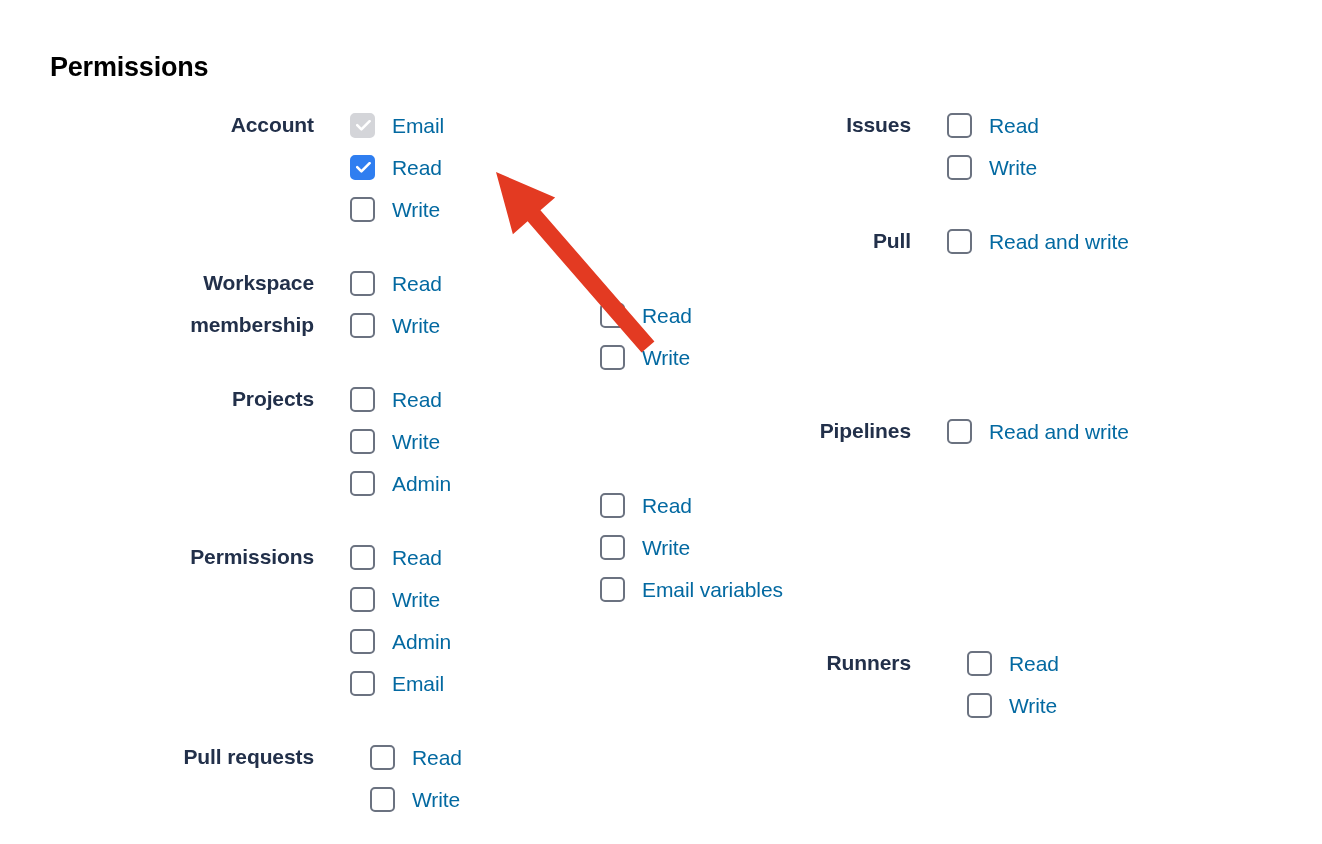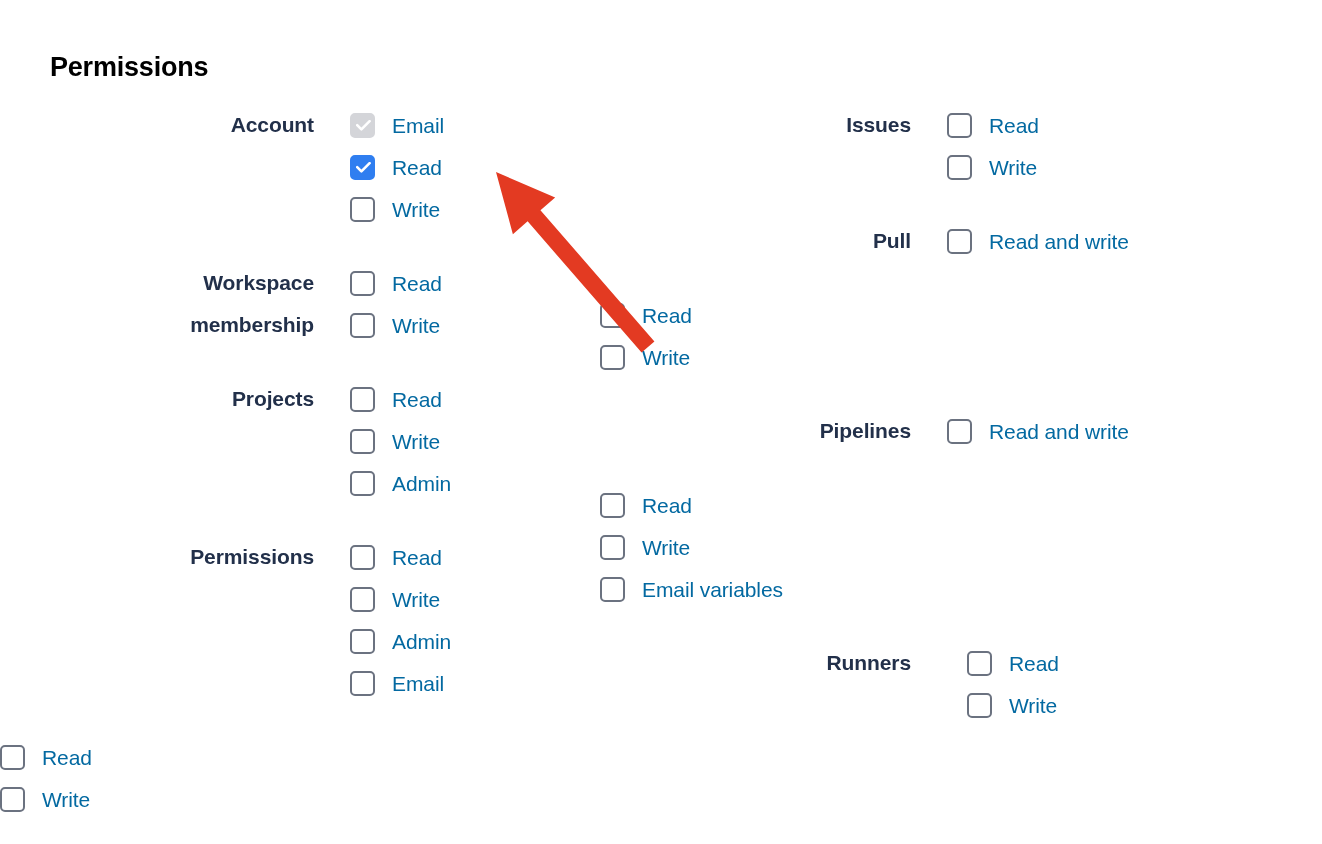--- a/index.html
+++ b/index.html
@@ -203,20 +203,21 @@
             <span class="cbox"></span>
             <span class="opt-label">Admin</span>
           </div>
           <div class="opt-row">
             <span class="cbox"></span>
             <span class="opt-label">Email</span>
           </div>
         </div>
       </div>
       <div class="perm-group">
+        <div class="group-label">Pull requests</div>
         <div class="group-options">
           <div class="opt-row">
             <span class="cbox"></span>
             <span class="opt-label">Read</span>
           </div>
           <div class="opt-row">
             <span class="cbox"></span>
             <span class="opt-label">Write</span>
           </div>
         </div>

